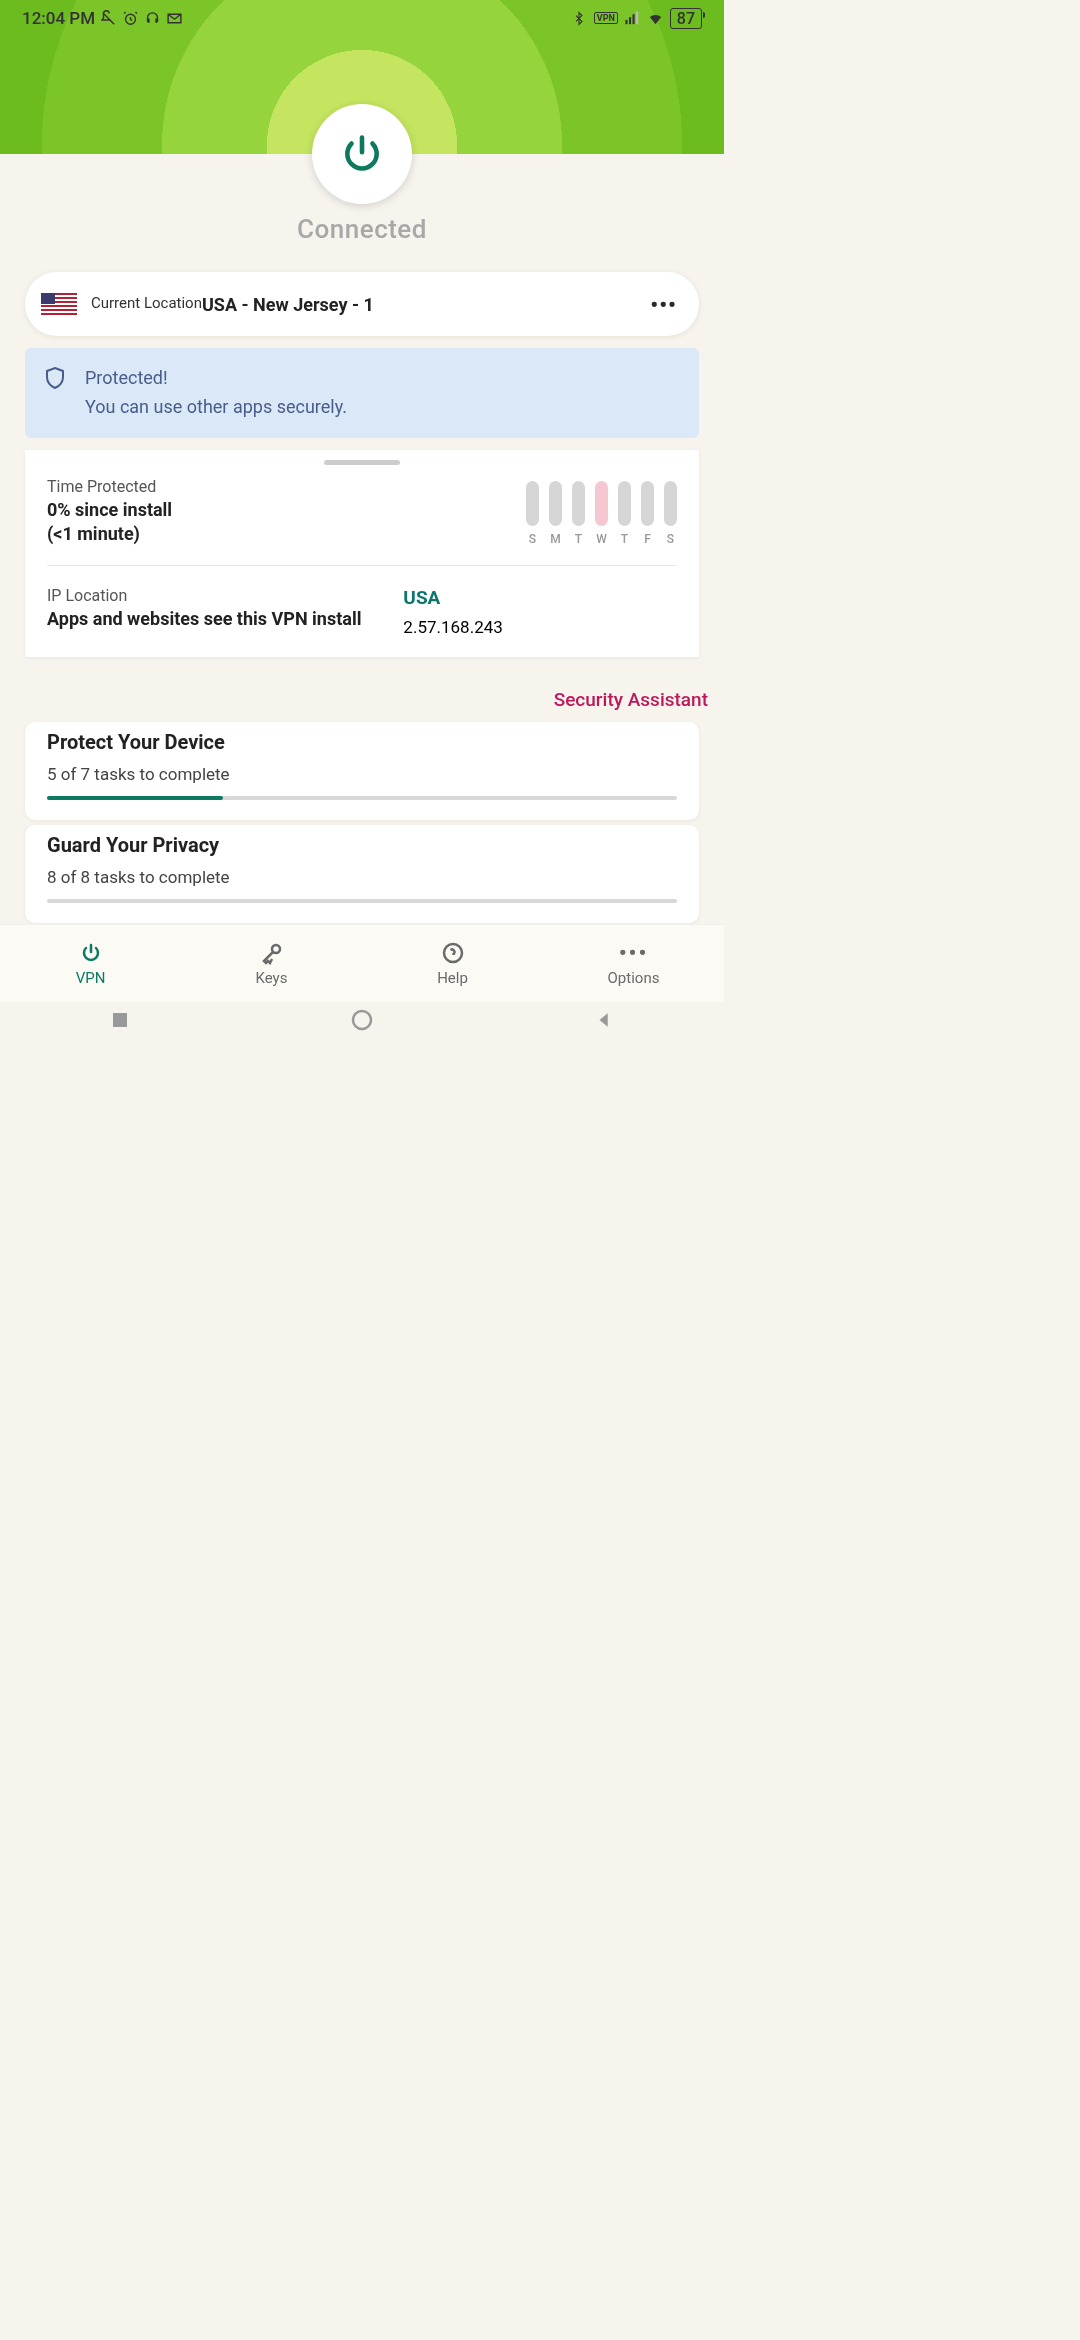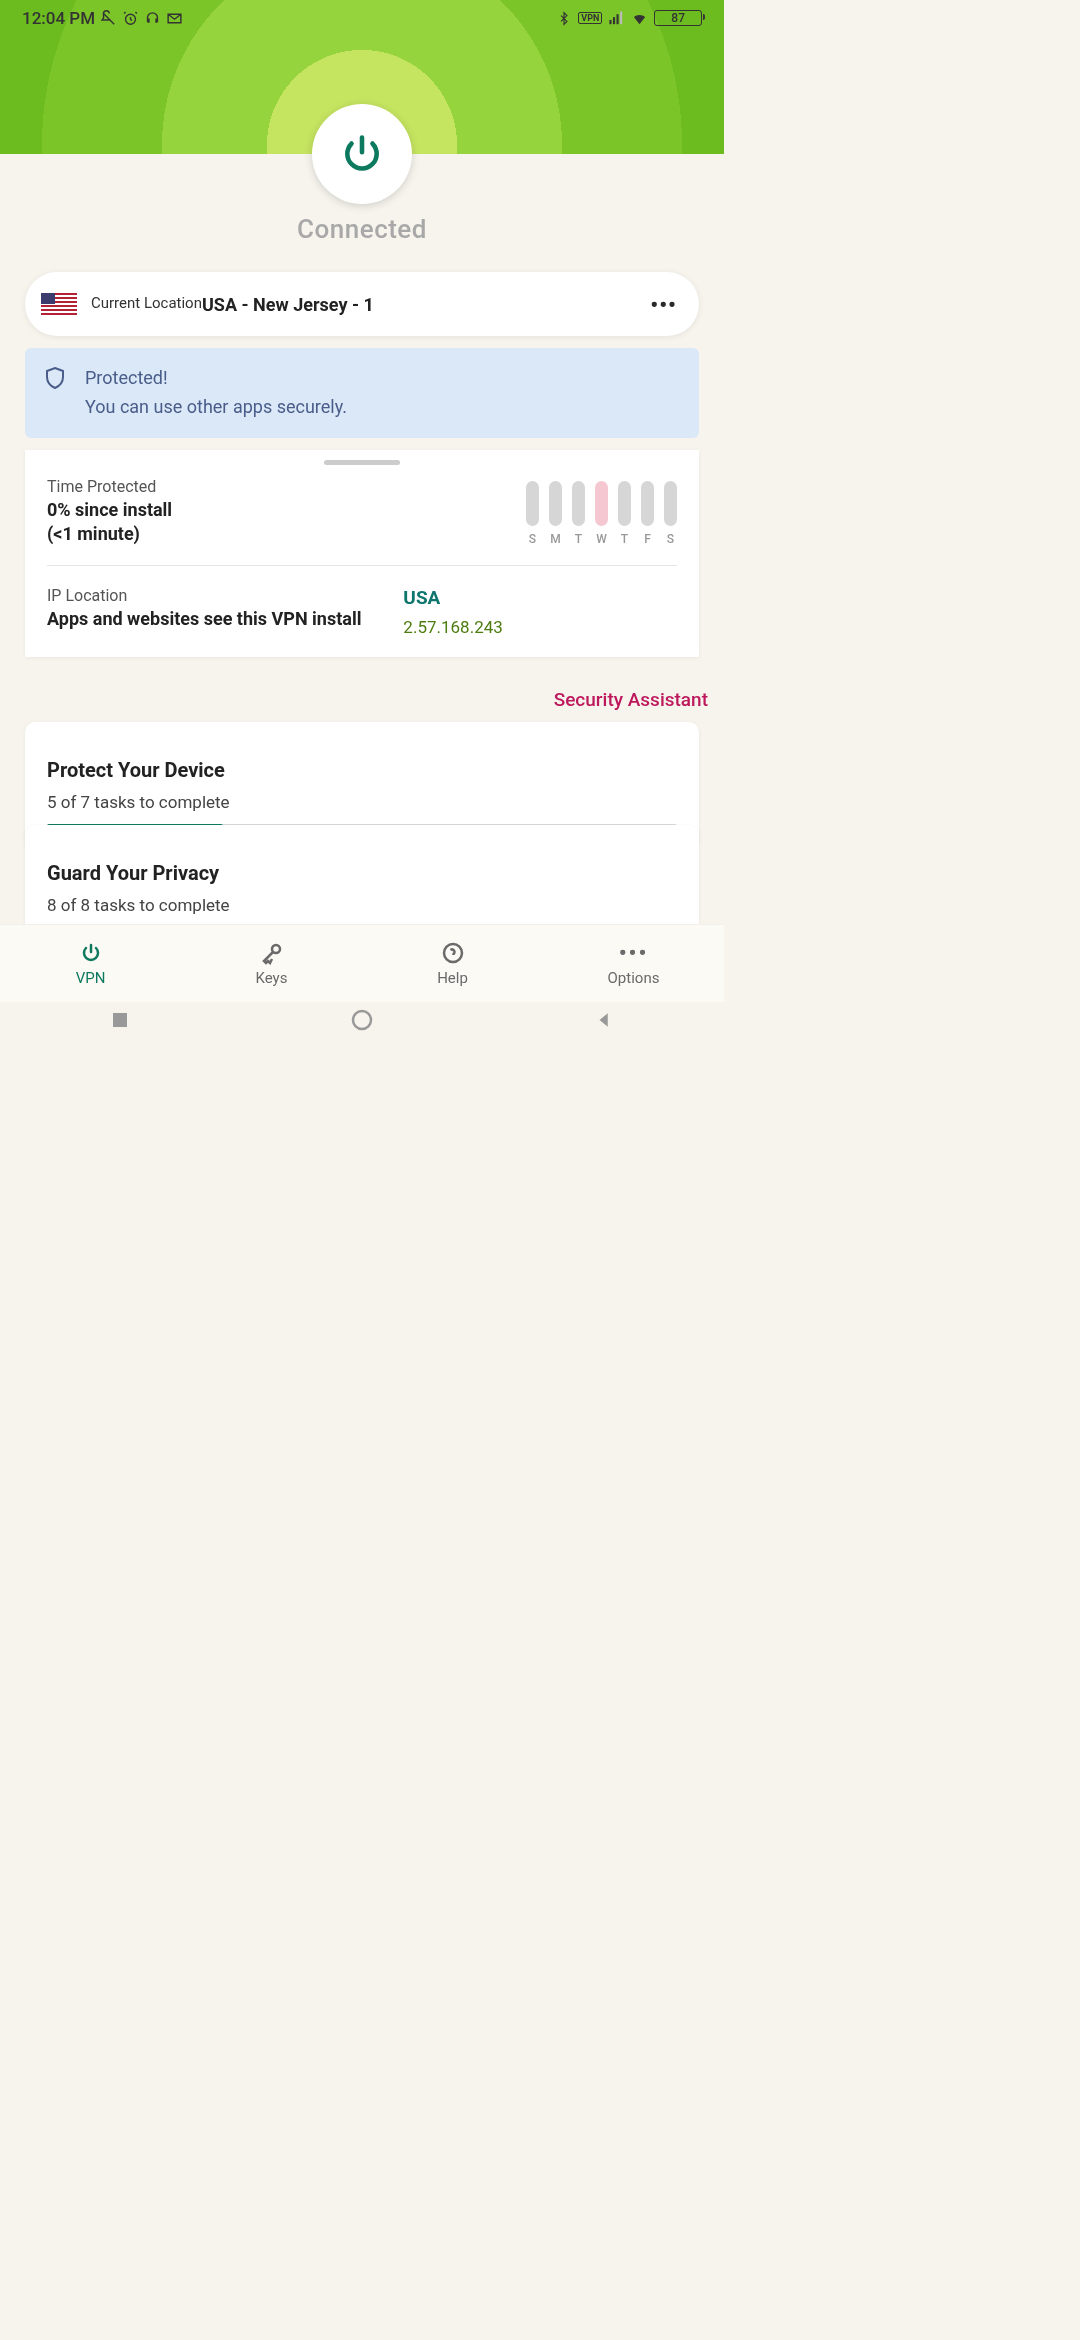--- a/index.html
+++ b/index.html
@@ -21,21 +21,21 @@
     justify-content: space-between;
     font-size: 17px;
     font-weight: 500;
     color: #333;
     z-index: 10;
   }
   .status-left { display: flex; align-items: center; gap: 5px; }
   .status-right { display: flex; align-items: center; gap: 6px; }
   .status-icon { width: 17px; height: 17px; display: inline-flex; align-items: center; justify-content: center; }
   .vpn-badge { border: 1.3px solid #333; border-radius: 2px; font-size: 9px; font-weight: 700; padding: 0 2px; }
-  .batt { border: 1.5px solid #333; border-radius: 3px; font-size: 12px; padding: 0 16px; position: relative; }
+  .batt { border: 1.5px solid #333; border-radius: 3px; font-size: 16px; padding: 0 6px; position: relative; }
   .batt::after { content:""; position:absolute; right:-4px; top:3px; width:2.5px; height:6px; background:#333; border-radius:0 2px 2px 0;}
   
   .header-arc {
     position: absolute; top: 0; left: 0; right: 0;
     height: 154px;
     background: radial-gradient(circle at 50% 145px, #c5e460 0, #c5e460 95px, #96d43e 95px, #96d43e 200px, #7cc528 200px, #7cc528 320px, #6cbb1f 320px);
     overflow: hidden;
   }
   
   .power-btn {
@@ -112,38 +112,38 @@
   .bars { display:flex; gap: 10px; align-items:flex-end; padding-top:4px; }
   .bar-col { display:flex; flex-direction:column; align-items:center; gap:6px; }
   .bar { width: 13px; height: 45px; border-radius: 7px; background: #d6d6d6; }
   .bar.pink { background: #f5c8d1; }
   .bar-lbl { font-size: 12px; color:#999; font-weight:500; }
   .divider { height:1px; background:#e5e5e5; margin: 0 22px; }
   .ip-row { display:flex; padding: 20px 22px 0 22px; gap: 28px; }
   .ip-left { flex: 1.2; }
   .ip-right { flex: 1; }
   .ip-country { color: #0f766e; font-size: 19px; font-weight: 700; margin-bottom:8px; }
-  .ip-addr { font-size: 17px; color:#4d7c0f; }
+  .ip-addr { font-size: 17px; color:#000000; }
   
   .sa-header {
     position: absolute;
     top: 688px; left: 0; right: 16px;
     text-align: right;
     font-size: 19px;
     font-weight: 500;
     color: #be185d;
   }
   
   .task-card {
     position: absolute;
     left: 25px; right: 25px;
     background: #fff;
     border-radius: 10px;
     box-shadow: 0 1px 4px rgba(0,0,0,0.06);
-    padding: 36px 22px 20px;
+    padding: 8px 22px 20px;
   }
   .task-title { font-size: 20px; font-weight: 700; color:#222; margin-bottom: 10px; }
   .task-sub { font-size: 17px; color:#444; margin-bottom: 12px; }
   .task-bar { height: 4px; background: #d8d8d8; border-radius: 2px; position: relative; }
   .task-bar .fill { position:absolute; left:0; top:0; bottom:0; background:#0d7a5f; border-radius:2px; }
   #task1 { top: 722px; }
   #task2 { top: 825px; }
   
   .bottom-nav {
     position: absolute;

